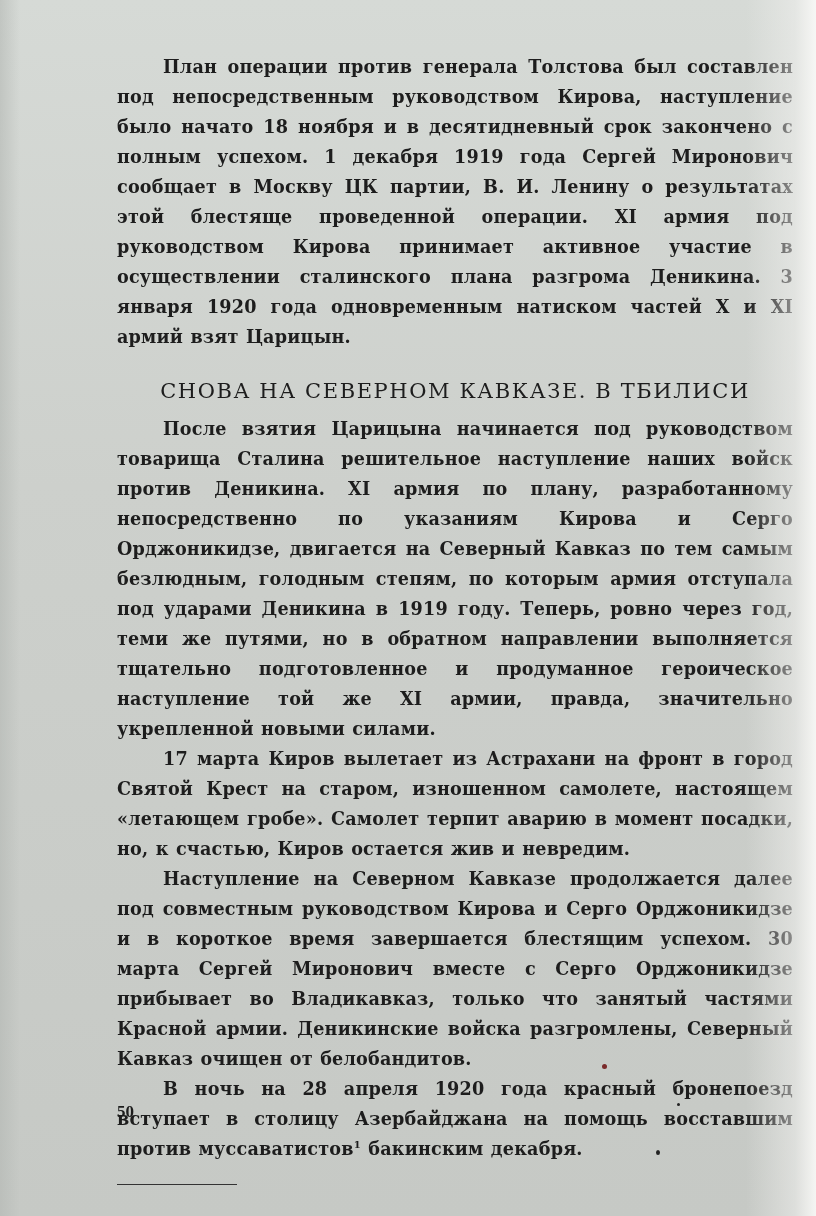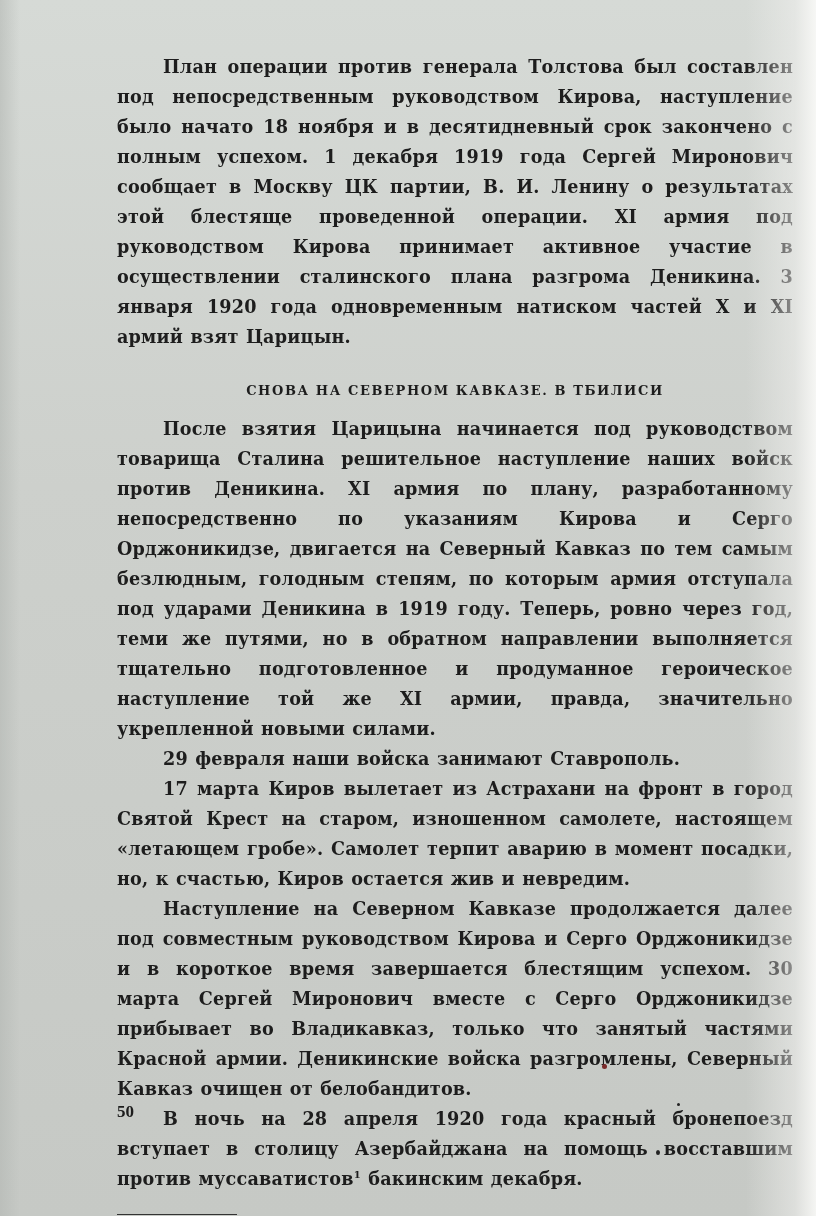--- a/index.html
+++ b/index.html
@@ -21,22 +21,22 @@
     .page {
       position: absolute; left: 117px; top: 52px; width: 676px;
     }
     .para {
       margin: 0; font-size: 17.6px; line-height: 30px; font-weight: bold;
       text-align: justify; text-align-last: left; letter-spacing: 0.2px;
       word-spacing: 1px;
     }
     .para.indent { text-indent: 46px; }
     .heading {
-      margin: 24px 0 8px 0; text-align: center; font-weight: bold;
-      font-size: 13px; letter-spacing: 1.6px; line-height: 30px;
+      margin: 24px 0 8px 0; text-align: center; font-weight: normal;
+      font-size: 21px; letter-spacing: 1.6px; line-height: 30px;
     }
     .footnote-rule {
       width: 120px; height: 0; border-top: 1.5px solid #333;
       margin: 20px 0 12px 0;
     }
     sup { font-size: 10px; line-height: 0; }
     .page-number {
       position: absolute; left: 117px; top: 1102px;
       font-size: 17px; font-weight: bold; font-family: "Liberation Serif", serif;
     }
@@ -46,21 +46,20 @@
 <body>
 
 <div class="left-shade"></div>
 
 <div class="page">
   <p class="para indent">План операции против генерала Толстова был составлен под непосредственным руководством Кирова, наступление было начато 18 ноября и в десятидневный срок закончено с полным успехом. 1 декабря 1919 года Сергей Миронович сообщает в Москву ЦК партии, В. И. Ленину о результатах этой блестяще проведенной операции. XI армия под руководством Кирова принимает активное участие в осуществлении сталинского плана разгрома Деникина. 3 января 1920 года одновременным натиском частей X и XI армий взят Царицын.</p>
 
   <h2 class="heading">СНОВА НА СЕВЕРНОМ КАВКАЗЕ. В ТБИЛИСИ</h2>
 
   <p class="para indent">После взятия Царицына начинается под руководством товарища Сталина решительное наступление наших войск против Деникина. XI армия по плану, разработанному непосредственно по указаниям Кирова и Серго Орджоникидзе, двигается на Северный Кавказ по тем самым безлюдным, голодным степям, по которым армия отступала под ударами Деникина в 1919 году. Теперь, ровно через год, теми же путями, но в обратном направлении выполняется тщательно подготовленное и продуманное героическое наступление той же XI армии, правда, значительно укрепленной новыми силами.</p>
-  <p class="para indent">29 февраля наши войска занимают Ставрополь.</p>
   <p class="para indent">17 марта Киров вылетает из Астрахани на фронт в город Святой Крест на старом, изношенном самолете, настоящем «летающем гробе». Самолет терпит аварию в момент посадки, но, к счастью, Киров остается жив и невредим.</p>
   <p class="para indent">Наступление на Северном Кавказе продолжается далее под совместным руководством Кирова и Серго Орджоникидзе и в короткое время завершается блестящим успехом. 30 марта Сергей Миронович вместе с Серго Орджоникидзе прибывает во Владикавказ, только что занятый частями Красной армии. Деникинские войска разгромлены, Северный Кавказ очищен от белобандитов.</p>
   <p class="para indent"><span>В ночь на 28 апреля 1920 года красный бронепоезд вступает в столицу Азербайджана на помощь восставшим против муссаватистов</span><sup>1</sup><span> бакинским декабря.</span></p>
 
   <div class="footnote-rule"></div>
 
 </div>
 
 <div class="page-number">50</div>
 

